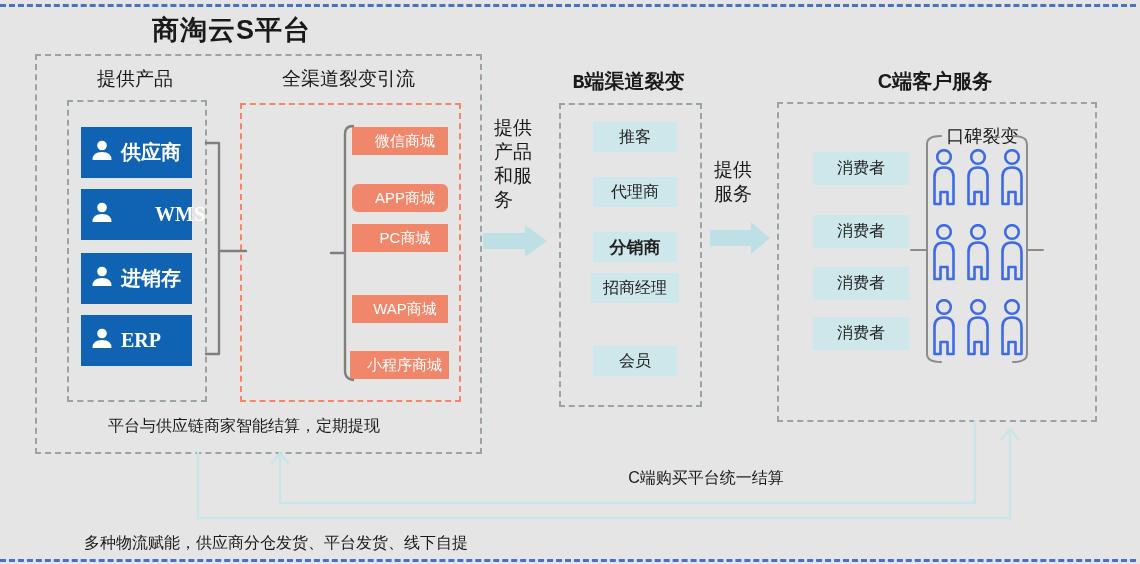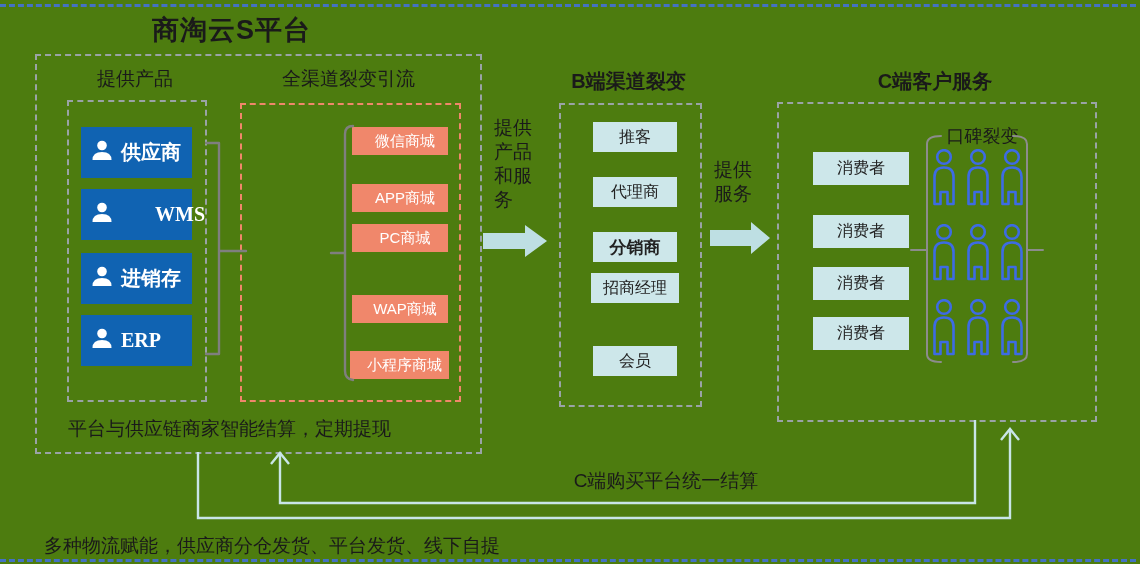--- a/index.html
+++ b/index.html
@@ -1,17 +1,17 @@
 <!DOCTYPE html>
 <html style="--blue: #1063b2; --orange: #f0876b; --lightcyan: #cde7ea; --arrow: #bedfe3; --loop: #c9e5e8; --person: #3d6be4; --bracket: #7f7f7f; --dash-gray: #9aa3a6; --dash-orange: #f0876b; --dash-blue: #4472c4;"><head>
 <meta charset="utf-8">
 <style>
   html,body{margin:0;padding:0;background:#fff;}
   #stage{
-    position:relative;width:1140px;height:564px;overflow:hidden;background:#4d7c0f;
+    position:relative;width:1140px;height:564px;overflow:hidden;background:#e5e5e5;
     font-family:"Liberation Sans","DejaVu Sans",sans-serif;color:#1a1a1a;
   }
   .abs{position:absolute;}
   .dash-line{left:0;width:1136px;height:0;border-top:3px dashed var(--dash-blue);}
   .page-title{left:152px;top:12px;font-size:27px;font-weight:bold;letter-spacing:1px;}
   .outer-box{left:35px;top:54px;width:443px;height:396px;border:2px dashed var(--dash-gray);}
   .sub-header{font-size:19px;text-align:center;}
   .gray-dash{border:2px dashed var(--dash-gray);}
   .orange-dash{border:2px dashed var(--dash-orange);}
   .blue-item{
@@ -26,21 +26,21 @@
   }
   .platform-mall{left:247px;top:232px;width:83px;height:44px;font-size:18px;font-weight:bold;}
   .mall{left:352px;width:86px;height:28px;padding-left:10px;}
   .cyan-item{
     background:var(--lightcyan);color:#222;display:flex;align-items:center;justify-content:center;
     font-size:16px;
   }
   .b-item{left:593px;width:84px;height:30px;}
   .consumer{left:813px;width:96px;height:33px;}
   .arrow-label{font-size:19px;line-height:24px;white-space:pre-line;}
-  .note{font-size:19px;}
+  .note{font-size:16px;margin-left:40px;}
   .person-grid{
     left:929px;top:149px;display:grid;grid-template-columns:repeat(3,30px);
     column-gap:4px;row-gap:17px;
   }
   svg.overlay{left:0;top:0;pointer-events:none;}
 </style>
 </head>
 <body>
 
 <div id="stage">
@@ -80,35 +80,35 @@
   <div class="abs blue-item" style="top:315px;">
     <span><svg width="24" height="22" viewBox="0 0 24 22">
           <circle cx="12" cy="6.5" r="4.8" fill="#fff"></circle>
           <path d="M2.5,21 Q2.5,13 12,13 Q21.5,13 21.5,21 Z" fill="#fff"></path>
         </svg></span>
     <span class="lbl">ERP</span>
   </div>
 
   <div class="abs orange-dash" style="left:240px;top:103px;width:217px;height:295px;"></div>
   <div class="abs orange-item mall" style="top:127px;">微信商城</div>
-  <div class="abs orange-item mall" style="top:184px;">APP商城</div>
+  <div class="abs orange-item mall" style="top:184px;border-radius:6px;">APP商城</div>
   <div class="abs orange-item mall" style="top:224px;">PC商城</div>
   <div class="abs orange-item mall" style="top:295px;">WAP商城</div>
   <div class="abs orange-item mall" style="left:350px;top:351px;width:89px;">小程序商城</div>
 
   <div class="abs note" style="left:68px;top:416px;">平台与供应链商家智能结算，定期提现</div>
 
   <div class="abs arrow-label" style="left:494px;top:116px;width:50px;">提供
 产品
 和服
 务</div>
   <div class="abs arrow-label" style="left:714px;top:158px;width:50px;">提供
 服务</div>
 
-  <div class="abs sub-header" style="left:559px;top:68px;width:139px;font-weight:bold;font-size:20px;">B端渠道裂变</div>
+  <div class="abs sub-header" style="left:559px;top:68px;width:139px;font-weight:bold;font-size:20px;font-family:Liberation Mono, monospace;">B端渠道裂变</div>
   <div class="abs gray-dash" style="left:559px;top:103px;width:139px;height:300px;"></div>
   <div class="abs cyan-item b-item" style="top:122px;">推客</div>
   <div class="abs cyan-item b-item" style="top:177px;">代理商</div>
   <div class="abs cyan-item b-item" style="top:232px;font-weight:bold;font-size:17px;">分销商</div>
   <div class="abs cyan-item b-item" style="left:591px;top:273px;width:88px;">招商经理</div>
   <div class="abs cyan-item b-item" style="top:346px;">会员</div>
 
   <div class="abs sub-header" style="left:777px;top:68px;width:316px;font-weight:bold;font-size:20px;">C端客户服务</div>
   <div class="abs gray-dash" style="left:777px;top:102px;width:316px;height:316px;"></div>
   <div class="abs cyan-item consumer" style="top:152px;">消费者</div>

